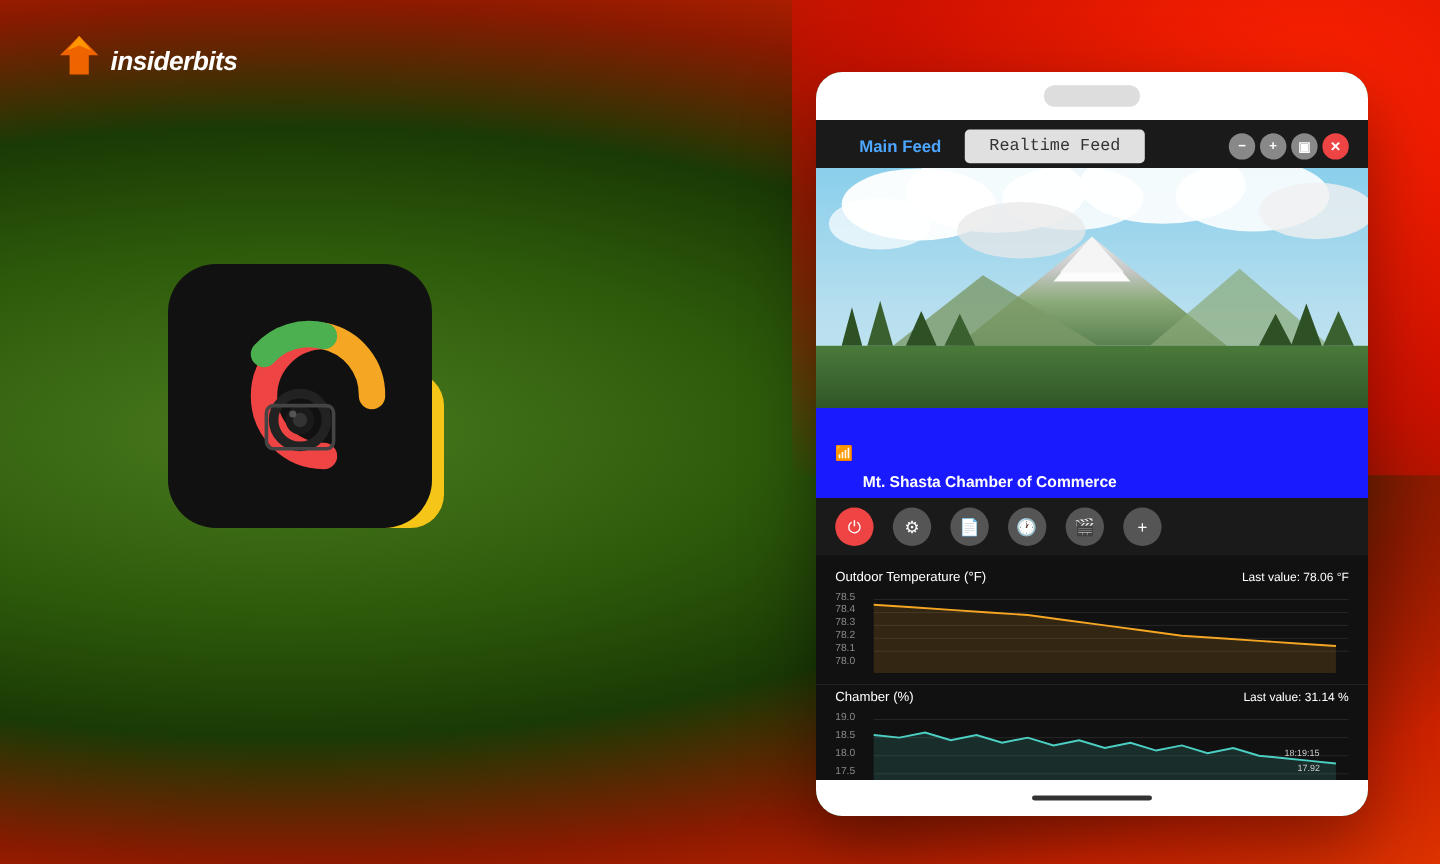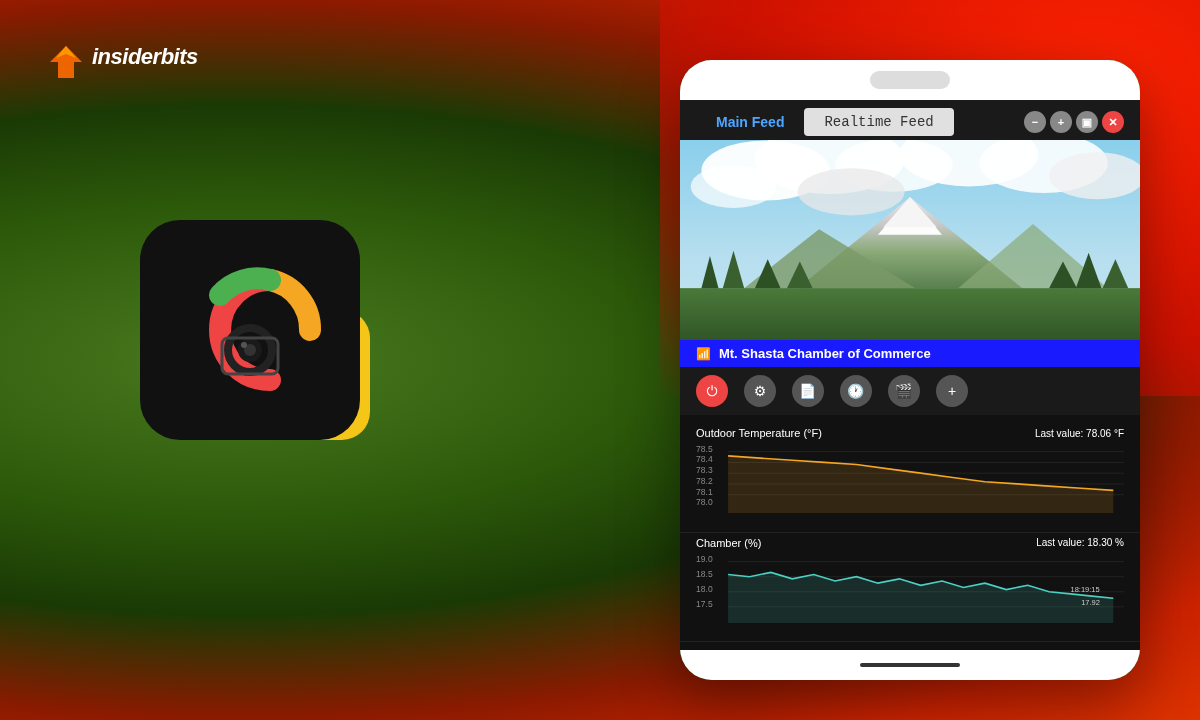--- a/index.html
+++ b/index.html
@@ -24,24 +24,24 @@
       content: '';
       position: absolute;
       top: 0; right: 0;
       width: 45%; height: 55%;
       background: radial-gradient(ellipse at 80% 20%, #ff2200 0%, #cc1100 60%, transparent 100%);
     }
 
     
     .logo {
       position: absolute;
-      top: 44px;
+      top: 28px;
       left: 48px;
       display: flex;
-      align-items: flex-start;
+      align-items: flex-end;
       gap: 8px;
       z-index: 10;
     }
 
     .logo-icon {
       display: flex;
       align-items: center;
     }
 
     .logo-text {
@@ -84,21 +84,21 @@
     }
 
     
     .phone {
       position: absolute;
       right: 60px;
       top: 60px;
       width: 460px;
       height: 620px;
       background: #15803d;
-      border-radius: 32px;
+      border-radius: 22px;
       z-index: 10;
       box-shadow: 0 20px 60px rgba(0,0,0,0.4);
       overflow: hidden;
       display: flex;
       flex-direction: column;
     }
 
     .phone-top-bar {
       height: 40px;
       background: white;
@@ -212,20 +212,21 @@
       display: flex;
       align-items: center;
       gap: 8px;
       flex-shrink: 0;
     }
 
     .location-label {
       color: white;
       font-size: 13px;
       font-weight: 600;
+      margin-top: 48px;
     }
 
     .wifi-icon {
       color: white;
       font-size: 12px;
     }
 
     
     .toolbar {
       display: flex;
@@ -453,21 +454,21 @@
 
           <polyline points="30,12 60,14 90,16 120,18 150,20 180,24 210,28 240,32 270,36 300,38 330,40 360,42 390,44" fill="none" stroke="#f5a623" stroke-width="1.5"></polyline>
 
           <polygon points="30,12 60,14 90,16 120,18 150,20 180,24 210,28 240,32 270,36 300,38 330,40 360,42 390,44 390,65 30,65" fill="#f5a623" opacity="0.15"></polygon>
         </svg>
       </div>
 
       <div class="chart-section">
         <div class="chart-header">
           <span class="chart-title">Chamber (%)</span>
-          <span class="chart-value">Last value: 18.30 %</span>
+          <span class="chart-value">Last value: 31.14 %</span>
         </div>
         <svg class="chart-canvas" viewBox="0 0 400 65" preserveAspectRatio="none">
 
           <text x="0" y="8" fill="#888" font-size="8">19.0</text>
           <text x="0" y="22" fill="#888" font-size="8">18.5</text>
           <text x="0" y="36" fill="#888" font-size="8">18.0</text>
           <text x="0" y="50" fill="#888" font-size="8">17.5</text>
 
           <line x1="30" y1="8" x2="400" y2="8" stroke="#333" stroke-width="0.5"></line>
           <line x1="30" y1="22" x2="400" y2="22" stroke="#333" stroke-width="0.5"></line>

